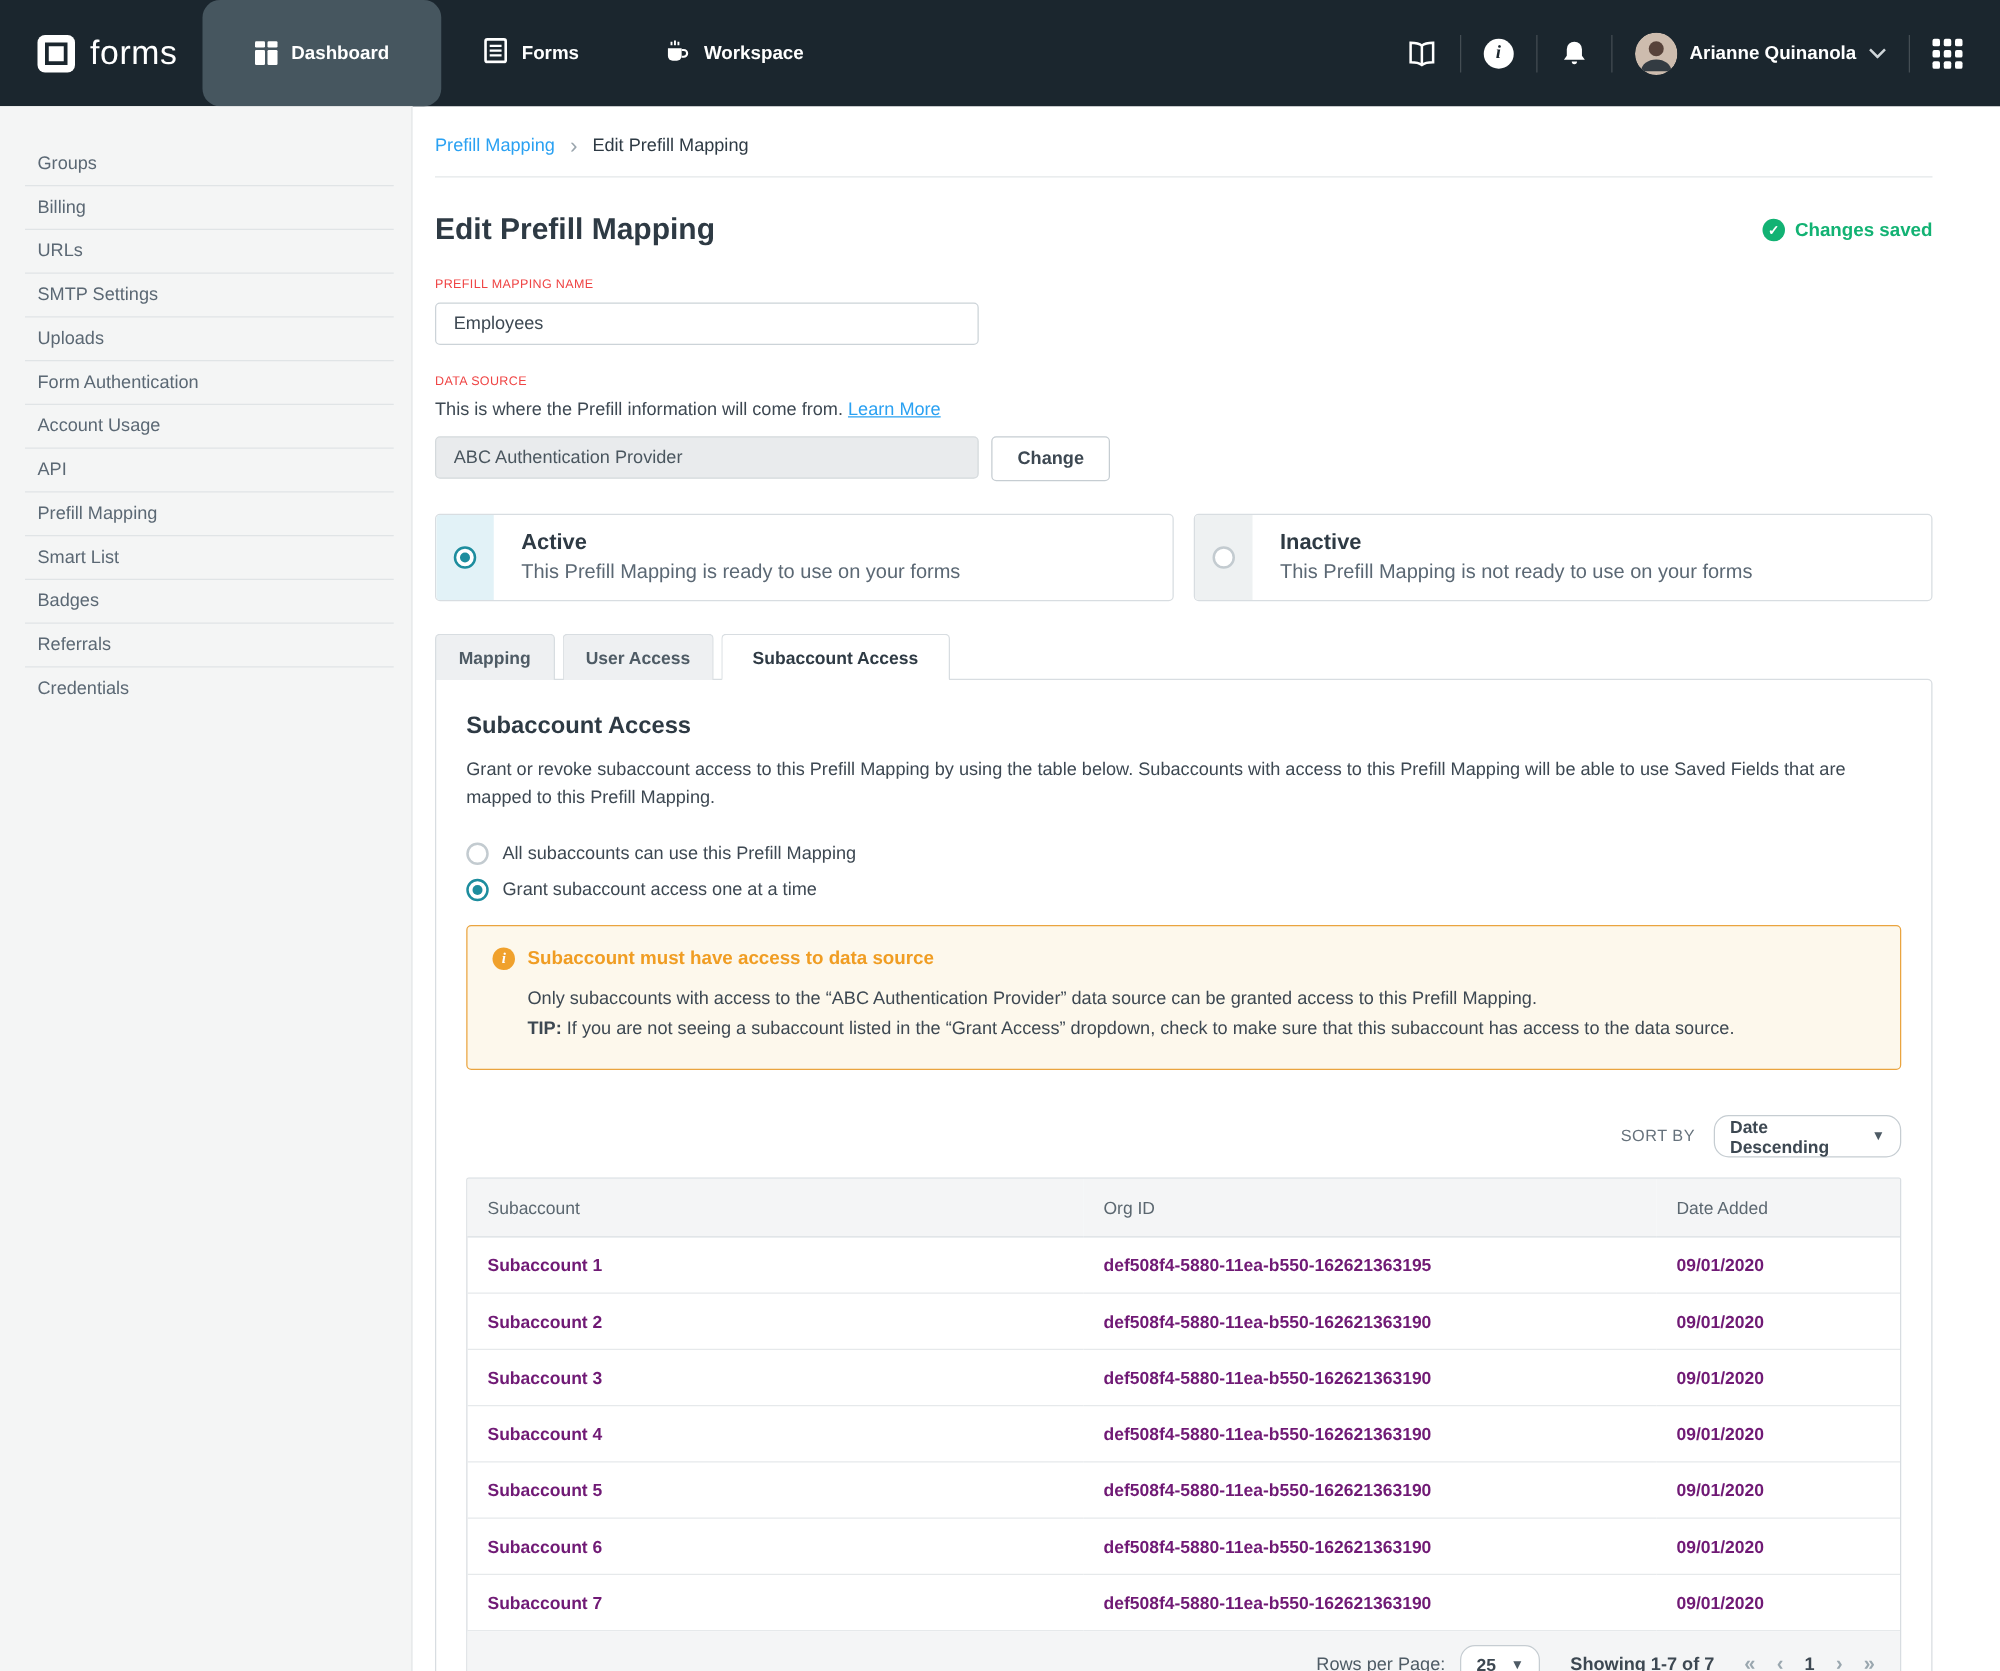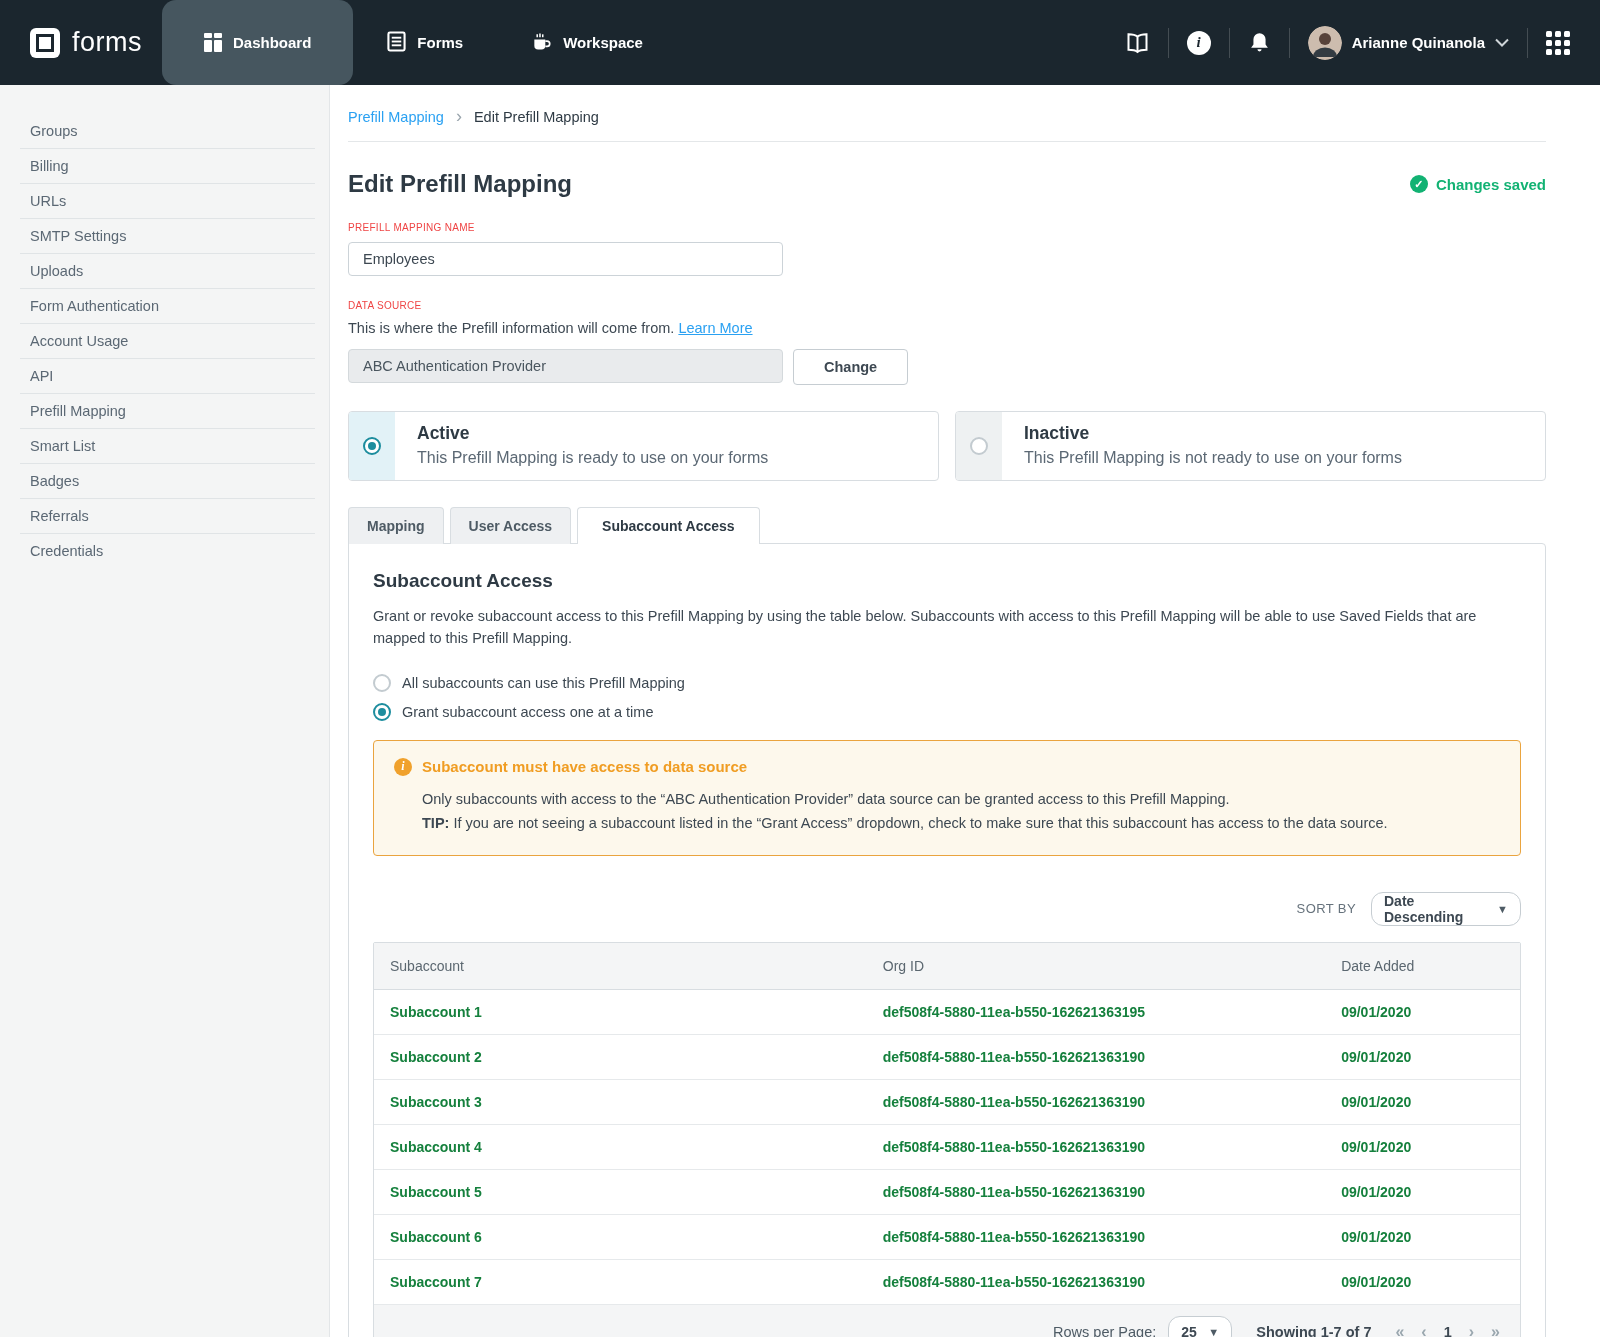--- a/index.html
+++ b/index.html
@@ -54,21 +54,21 @@
 
   
   .field-label { font-size:10px; color:#ef4444; letter-spacing:0.3px; margin-bottom:9px; }
   .text-input { width:435px; height:34px; border:1px solid #ccd3d8; border-radius:4px;
     padding:0 14px; font-size:14.5px; color:#3d4852; font-family:inherit; background:#fff; display:block; }
   .text-input.disabled { background:#e9ebed; border-color:#d4d9dc; color:#4a565f; }
   .field-gap { height:24px; }
   .ds-desc { font-size:14.5px; color:#3d4852; margin:2px 0 13px; }
   .ds-desc a { color:#2aa1f2; text-decoration:underline; cursor:pointer; }
   .ds-row { display:flex; align-items:flex-start; gap:10px; }
-  .change-btn { height:36px; padding:0 30px; background:#fff; border:1px solid #c6cdd2; border-radius:4px;
+  .change-btn { height:36px; padding:0 20px; background:#fff; border:1px solid #c6cdd2; border-radius:4px;
     font-size:14.5px; font-weight:700; color:#3d4852; font-family:inherit; cursor:pointer; }
 
   
   .status-cards { display:flex; gap:16px; margin:26px 0 26px; }
   .status-card { flex:1; display:flex; border:1px solid #d8dde1; border-radius:4px; overflow:hidden;
     background:#fff; height:70px; cursor:pointer; }
   .radio-strip { width:46px; background:#eef1f2; display:flex; align-items:center; justify-content:center; }
   .status-card.selected .radio-strip { background:#e2f2f7; }
   .radio { width:18px; height:18px; border-radius:50%; border:2px solid #c3cbd0; background:#fff;
     position:relative; flex:0 0 auto; cursor:pointer; }
@@ -109,21 +109,21 @@
   .caret { font-size:11px; color:#4e5b65; margin-left:10px; }
 
   
   .table-wrap { border:1px solid #d8dde1; border-radius:2px; }
   table { width:100%; border-collapse:collapse; font-size:14px; }
   thead th { background:#f4f5f6; text-align:left; font-weight:400; color:#5b6770;
     padding:15px 16px; border-bottom:1px solid #d8dde1; }
   th.col-sub, td:nth-child(1) { width:43%; }
   th.col-org, td:nth-child(2) { width:40%; }
   th.col-date, td:nth-child(3) { width:17%; }
-  tbody td { padding:14px 16px; border-bottom:1px solid #e6e9eb; color:#15803d; font-weight:600; }
+  tbody td { padding:14px 16px; border-bottom:1px solid #e6e9eb; color:#701a75; font-weight:600; }
   .table-footer { background:#f4f5f6; display:flex; justify-content:flex-end; align-items:center;
     gap:24px; padding:11px 20px; font-size:14.5px; }
   .rpp-label { color:#4e5b65; }
   .rpp-group { display:flex; align-items:center; gap:12px; }
   .rpp-select { width:64px; height:32px; }
   .showing { font-weight:600; color:#3d4852; }
   .pager { display:flex; align-items:center; gap:17px; font-size:16px; }
   .pager span { cursor:pointer; color:#9aa7af; font-weight:700; }
   .pager .page-num { color:#3d4852; font-size:14.5px; }
 </style>

